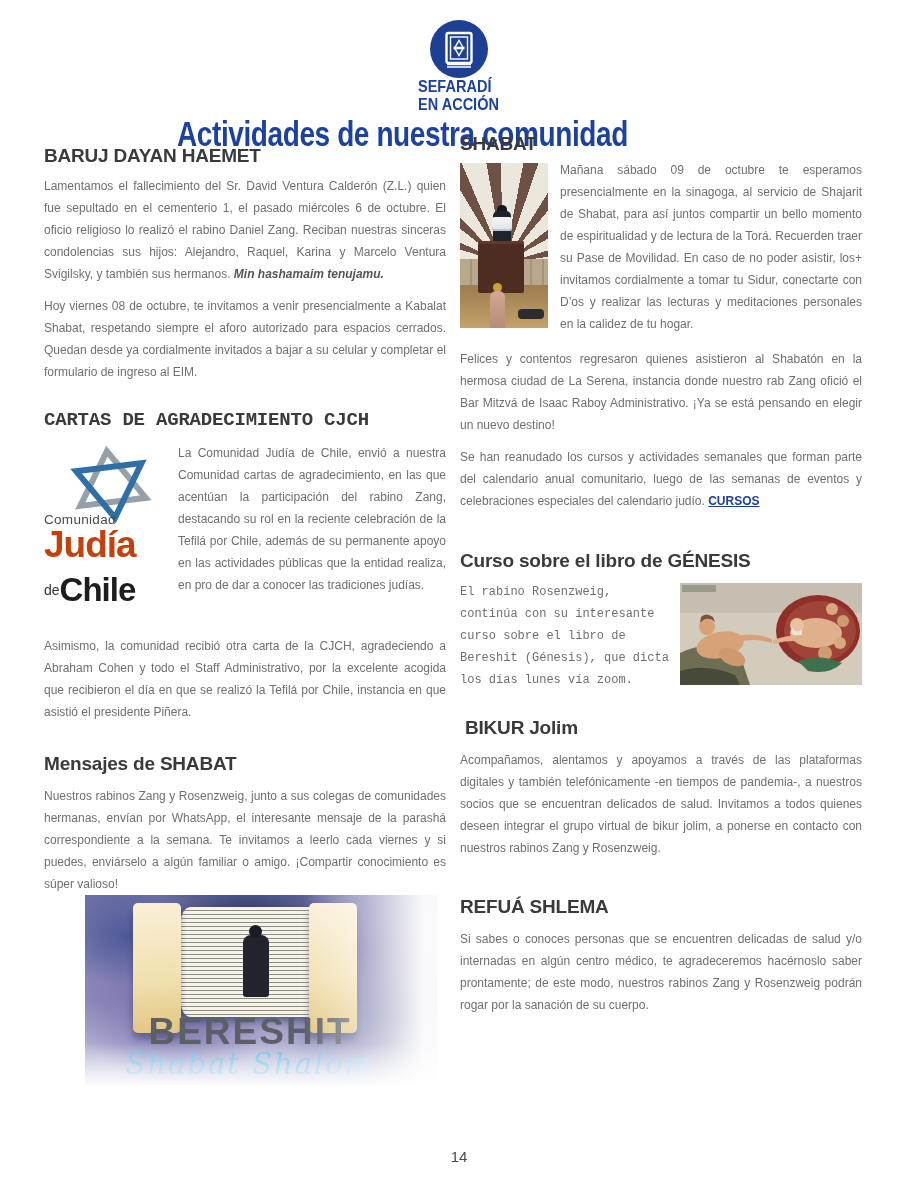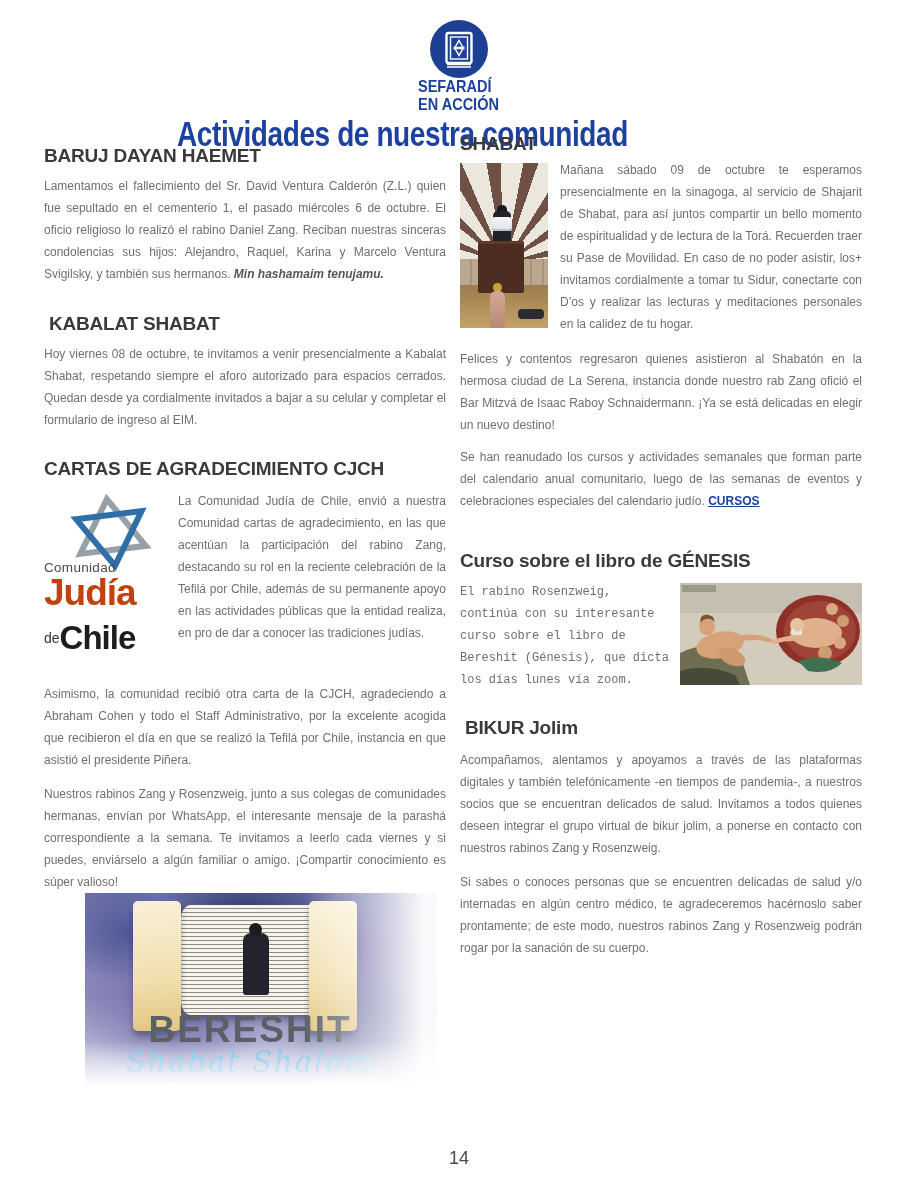--- a/index.html
+++ b/index.html
@@ -99,25 +99,25 @@
   .b-title { position:absolute; left:0; top:116px; width:330px; text-align:center;
     font-size:37px; font-weight:bold; color:#5b6067; letter-spacing:2px; }
   .b-sub { position:absolute; left:0; top:152px; width:330px; text-align:center;
     font-family:"DejaVu Serif",serif; font-style:italic; font-size:29px; color:#64bbe4; letter-spacing:2px; }
   .b-fade { position:absolute; inset:0;
     background:linear-gradient(90deg, rgba(255,255,255,0) 62%, rgba(255,255,255,.96) 96%),
                linear-gradient(0deg, rgba(255,255,255,.9) 0%, rgba(255,255,255,0) 22%); pointer-events:none; }
 
   
   .page-number { position:absolute; left:0; top:1148px; width:918px; text-align:center;
-    font-size:18px; color:#4a4a4a; }
+    font-size:15px; color:#4a4a4a; }
 
   
   .mt-p  { margin-top:10px; }
-  .mt28 { margin-top:28px; } .mt29 { margin-top:29px; } .mt31 { margin-top:31px; }
+  .mt28 { margin-top:28px;font-family:Liberation Mono, monospace; } .mt29 { margin-top:29px; } .mt31 { margin-top:31px; }
   .mt38 { margin-top:38px; } .mt39 { margin-top:39px; } .mt27 { margin-top:27px; }
   .mt26 { margin-top:26px; } .mt12 { margin-top:12px; } .mt13 { margin-top:13px; }
   .mt6  { margin-top:6px; }  .mt11 { margin-top:11px;font-family:Liberation Mono, monospace; }
 </style>
 </head>
 <body>
 
 <header class="masthead">
   <svg class="logo-circle" viewBox="0 0 58 58" aria-hidden="true">
     <circle cx="29" cy="29" r="29" fill="#1e4094"></circle>
@@ -136,21 +136,20 @@
 </header>
 
 <div class="col col-left">
 
   <section>
     <h2 class="sec">BARUJ DAYAN HAEMET</h2>
     <p class="body mt-p"><span>Lamentamos el fallecimiento del Sr. David Ventura Calderón (Z.L.) quien fue sepultado en el cementerio 1, el pasado miércoles 6 de octubre. El oficio religioso lo realizó el rabino Daniel Zang. Reciban nuestras sinceras condolencias sus hijos: Alejandro, Raquel, Karina y Marcelo Ventura Svigilsky, y también sus hermanos. </span> <span class="em-bi">Min hashamaim tenujamu.</span></p>
   </section>
 
   <section>
-    <h2 class="sec indent mt29">KABALAT SHABAT</h2>
     <p class="body mt-p">Hoy viernes 08 de octubre, te invitamos a venir presencialmente a Kabalat Shabat, respetando siempre el aforo autorizado para espacios cerrados. Quedan desde ya cordialmente invitados a bajar a su celular y completar el formulario de ingreso al EIM.</p>
   </section>
 
   <section>
     <h2 class="sec mt28">CARTAS DE AGRADECIMIENTO CJCH</h2>
     <div class="clearfix mt12">
       <div class="cjch-logo">
         <svg class="cjch-star" width="86" height="82" viewBox="0 0 86 82" aria-hidden="true">
           <g transform="rotate(-7 43 41)">
             <path d="M10 58 L76 58 L43 7 Z" fill="none" stroke="#97a0a6" stroke-width="6" stroke-linejoin="miter"></path>
@@ -160,20 +159,21 @@
         <div class="cjch-w1">Comunidad</div>
         <div class="cjch-w2">Judía</div>
         <div class="cjch-w3"><span class="small">de</span><span class="big">Chile</span></div>
       </div>
       <div class="body-flow">La Comunidad Judía de Chile, envió a nuestra Comunidad cartas de agradecimiento, en las que acentúan la participación del rabino Zang, destacando su rol en la reciente celebración de la Tefilá por Chile, además de su permanente apoyo en las actividades públicas que la entidad realiza, en pro de dar a conocer las tradiciones judías.</div>
     </div>
     <p class="body mt26">Asimismo, la comunidad recibió otra carta de la CJCH, agradeciendo a Abraham Cohen y todo el Staff Administrativo, por la excelente acogida que recibieron el día en que se realizó la Tefilá por Chile, instancia en que asistió el presidente Piñera.</p>
   </section>
 
   <section>
+    <h2 class="sec mt31">Mensajes de SHABAT</h2>
     <p class="body mt12">Nuestros rabinos Zang y Rosenzweig, junto a sus colegas de comunidades hermanas, envían por WhatsApp, el interesante mensaje de la parashá correspondiente a la semana. Te invitamos a leerlo cada viernes y si puedes, enviárselo a algún familiar o amigo. ¡Compartir conocimiento es súper valioso!</p>
   </section>
 
   <figure class="bereshit">
     <div class="b-water"></div>
     <div class="b-scroll"></div>
     <div class="b-pillar pl"></div>
     <div class="b-pillar pr"></div>
     <div class="b-sil"></div>
     <div class="b-sil-head"></div>
@@ -199,21 +199,21 @@
         <div class="syn-podium"></div>
         <div class="syn-orb"></div>
         <div class="syn-stone"></div>
         <div class="syn-cloth"></div>
       </div>
       <div class="body-flow">Mañana sábado 09 de octubre te esperamos presencialmente en la sinagoga, al servicio de Shajarit de Shabat, para así juntos compartir un bello momento de espiritualidad y de lectura de la Torá. Recuerden traer su Pase de Movilidad. En caso de no poder asistir, los+ invitamos cordialmente a tomar tu Sidur, conectarte con D’os y realizar las lecturas y meditaciones personales en la calidez de tu hogar.</div>
     </div>
   </section>
 
   <section>
-    <p class="body left-align mt13">Felices y contentos regresaron quienes asistieron al Shabatón en la hermosa ciudad de La Serena, instancia donde nuestro rab Zang ofició el Bar Mitzvá de Isaac Raboy Schnaidermann. ¡Ya se está delicadas en elegir un nuevo destino!</p>
+    <p class="body left-align mt13">Felices y contentos regresaron quienes asistieron al Shabatón en la hermosa ciudad de La Serena, instancia donde nuestro rab Zang ofició el Bar Mitzvá de Isaac Raboy Administrativo. ¡Ya se está pensando en elegir un nuevo destino!</p>
   </section>
 
   <section>
     <p class="body mt-p"><span>Se han reanudado los cursos y actividades semanales que forman parte del calendario anual comunitario, luego de las semanas de eventos y celebraciones especiales del calendario judío. </span><a class="doc-link" href="#">CURSOS</a></p>
   </section>
 
   <section>
     <h2 class="sec mt39">Curso sobre el libro de GÉNESIS</h2>
     <div class="clearfix mt11">
       <svg class="photo-genesis" viewBox="0 0 182 102" aria-hidden="true">
@@ -242,18 +242,19 @@
       <div class="body-flow left-align">El rabino Rosenzweig, continúa con su interesante curso sobre el libro de Bereshit (Génesis), que dicta los días lunes vía zoom.</div>
     </div>
   </section>
 
   <section>
     <h2 class="sec indent mt27">BIKUR Jolim</h2>
     <p class="body left-align mt12">Acompañamos, alentamos y apoyamos a través de las plataformas digitales y también telefónicamente -en tiempos de pandemia-, a nuestros socios que se encuentran delicados de salud. Invitamos a todos quienes deseen integrar el grupo virtual de bikur jolim, a ponerse en contacto con nuestros rabinos Zang y Rosenzweig.</p>
   </section>
 
   <section>
+    <h2 class="sec mt38">REFUÁ SHLEMA</h2>
     <p class="body left-align mt12">Si sabes o conoces personas que se encuentren delicadas de salud y/o internadas en algún centro médico, te agradeceremos hacérnoslo saber prontamente; de este modo, nuestros rabinos Zang y Rosenzweig podrán rogar por la sanación de su cuerpo.</p>
   </section>
 
 </div>
 
 <div class="page-number">14</div>
 
 </body></html>

